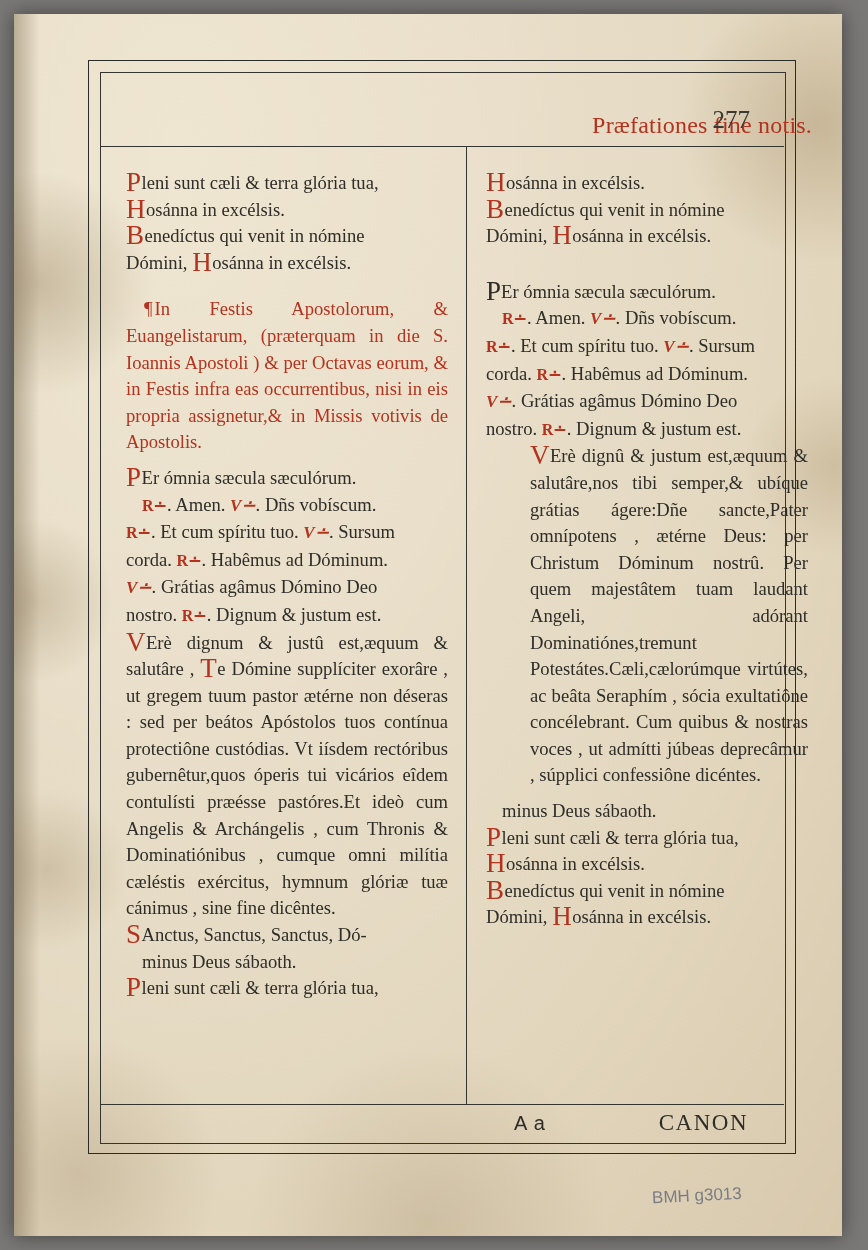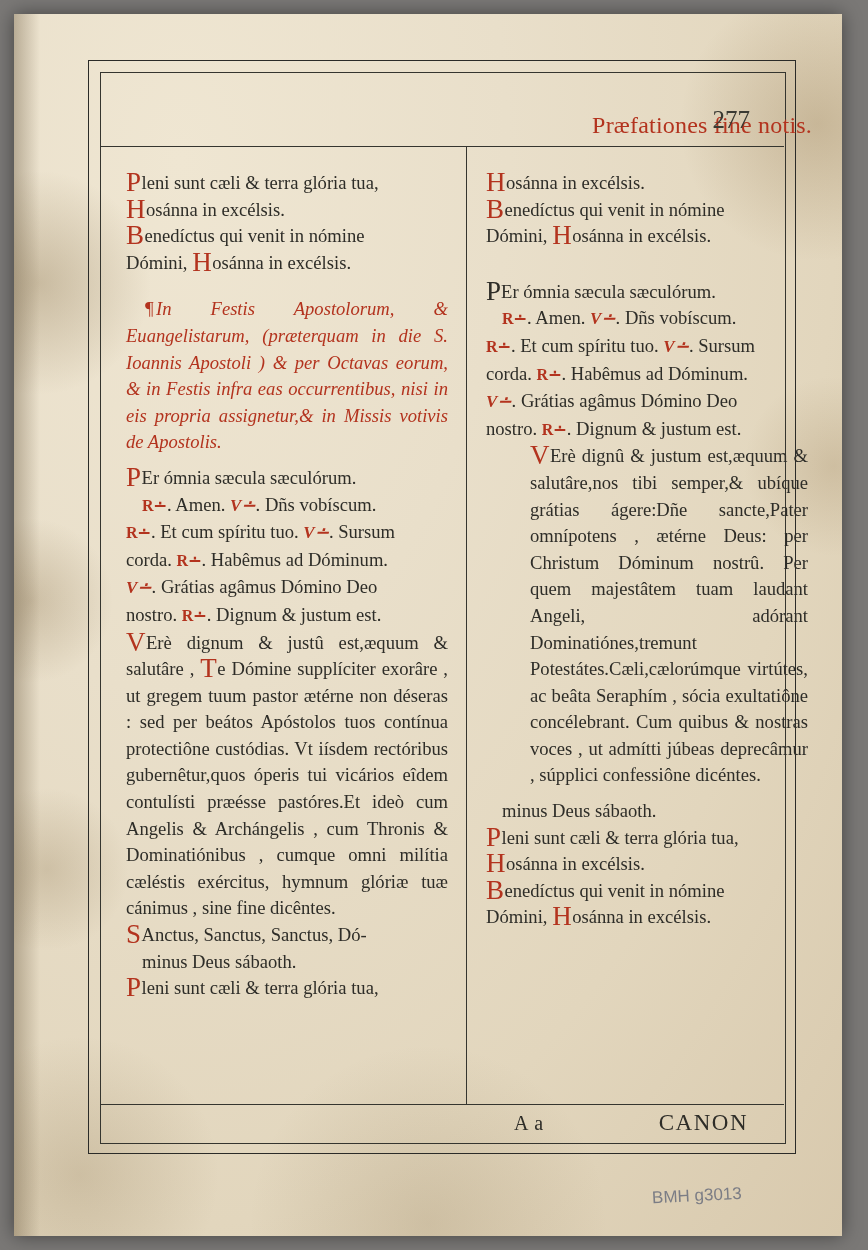--- a/index.html
+++ b/index.html
@@ -147,21 +147,21 @@
   .pilcrow {
     color: #b3331e;
     font-size: 19px;
     padding-right: 2px;
   }
   
   #signature {
     position: absolute;
     left: 500px;
     top: 1098px;
-    font-family: Liberation Serif, serif;
+    font-family: Liberation Sans, sans-serif;
     font-size: 20px;
     color: #2e2d28;
     letter-spacing: 1px;
   }
   #catchword {
     position: absolute;
     right: 94px;
     top: 1096px;
     font-family: "Liberation Serif", serif;
     font-size: 23px;
@@ -218,21 +218,21 @@
         <div>
           <span class="initial">B</span><span>enedíctus qui venit in nómine</span>
         </div>
         <div>
           <span>Dómini, </span><span class="initial">H</span><span>osánna in excélsis.</span>
         </div>
       </div>
 
       <div class="gap"></div>
 
-      <div class="blk rub" style="text-indent:18px;font-style:italic;">
+      <div class="blk rub" style="text-indent:18px;">
         <span class="pilcrow">¶</span>In Festis Apostolorum, &amp; Euangelistarum, (præterquam in die S. Ioannis Apostoli ) &amp; per Octavas eorum, &amp; in Festis infra eas occurrentibus, nisi in eis propria assignetur,&amp; in Missis votivis de Apostolis.
       </div>
 
       <div class="gap-sm"></div>
 
       <div class="blk">
         <div>
           <span class="initial">P</span><span>Er ómnia sæcula sæculórum.</span>
         </div>
         <div style="padding-left:16px;">

